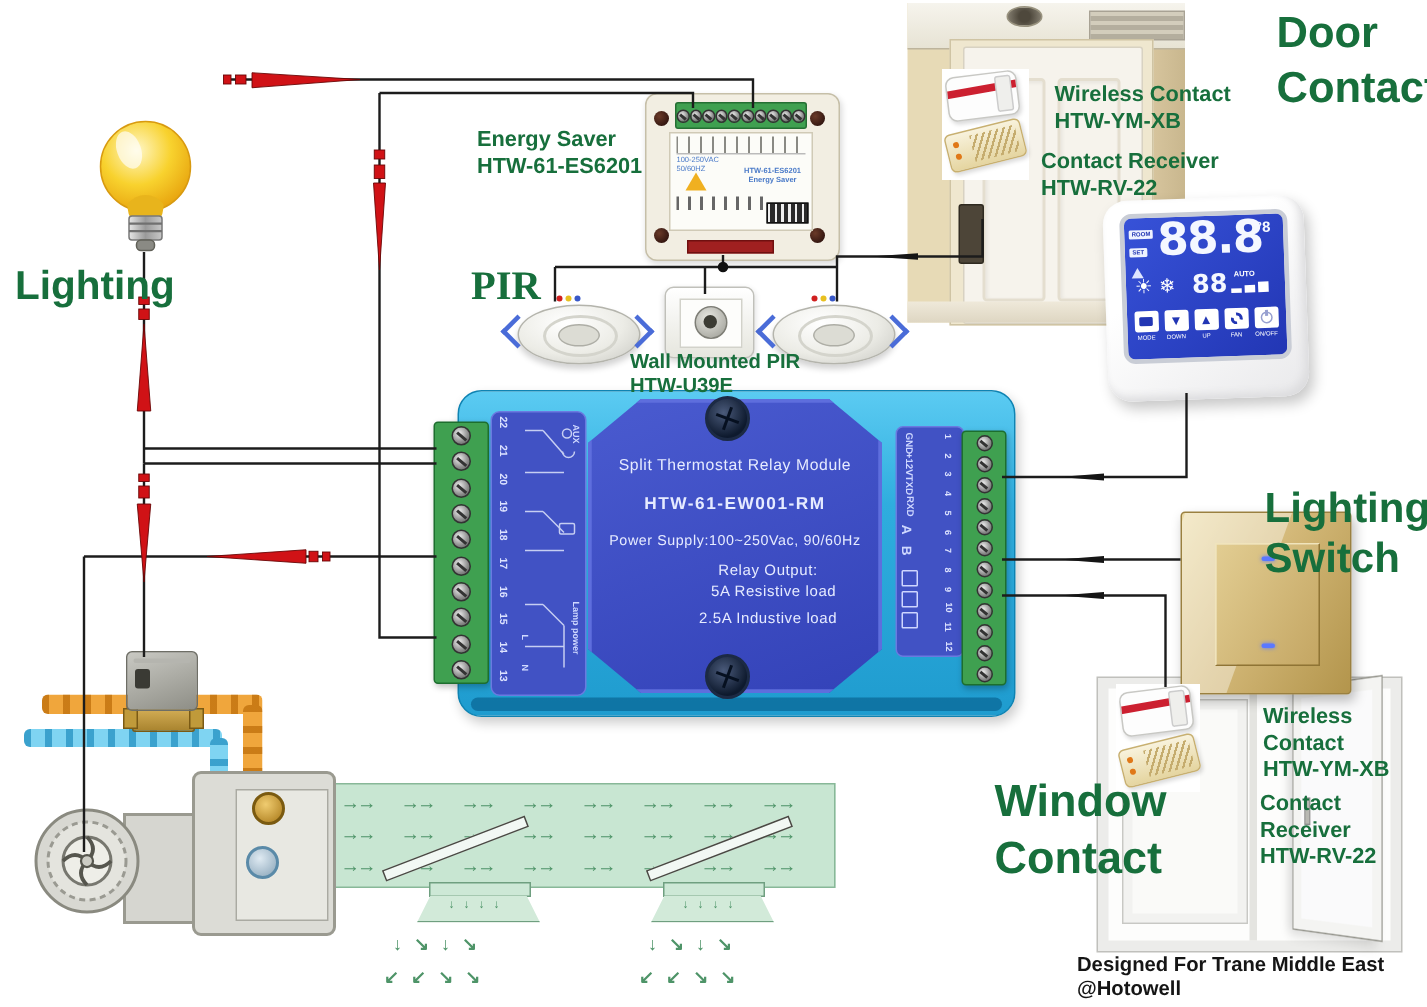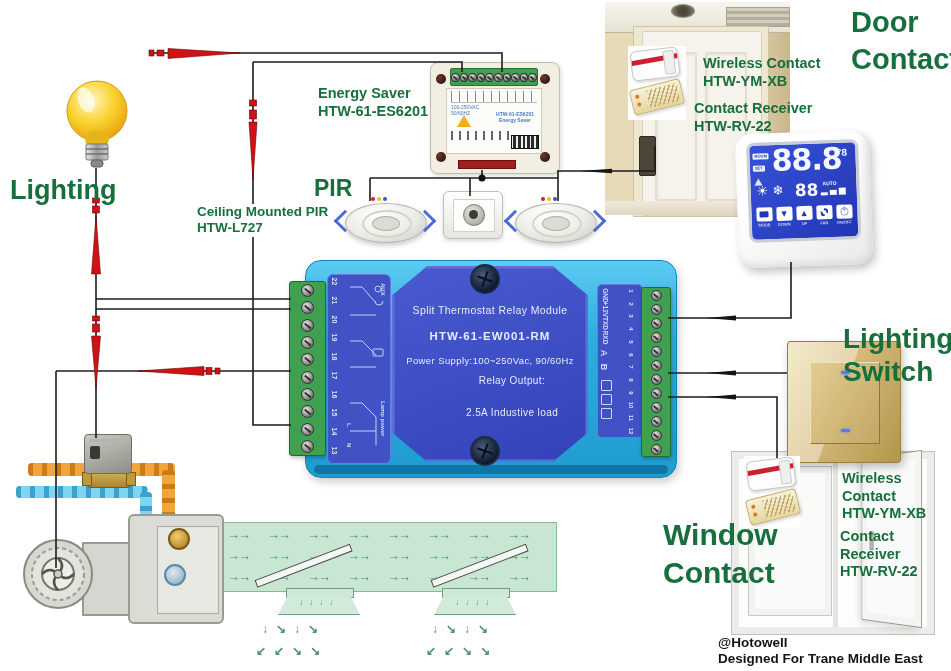--- a/index.html
+++ b/index.html
@@ -278,61 +278,61 @@
 
     <g fill="#151515">
       <polygon points="580,171 612,168.8 612,173.2"></polygon>
       <polygon points="706,318 736,315.6 736,320.4"></polygon>
       <polygon points="706,373 736,370.6 736,375.4"></polygon>
       <polygon points="706,397 736,394.6 736,399.4"></polygon>
     </g>
   </svg>
 
   <div class="h-green" style="left:10px;top:176px;font-size:27px;">Lighting</div>
-  <div class="h-green" style="left:314px;top:176px;font-size:23px;">PIR</div>
+  <div class="h-green" style="left:314px;top:176px;font-size:27px;font-family:Liberation Serif, serif;">PIR</div>
   <div class="h-green" style="left:820px;top:4px;font-size:29px;line-height:37px;margin-left:31px;">
     <div>Door</div>
     <div>Contact</div>
   </div>
   <div class="h-green" style="left:843px;top:322px;font-size:28px;line-height:33px;">
     <div>Lighting</div>
     <div>Switch</div>
   </div>
   <div class="h-green" style="left:663px;top:516px;font-size:30px;line-height:38px;">
     <div>Window</div>
     <div>Contact</div>
   </div>
 
   <div class="lbl" style="left:318px;top:85px;">
     <div>Energy Saver</div>
     <div>HTW-61-ES6201</div>
   </div>
-  <div class="lbl small" style="left:197px;top:204px;background:#fff;">
-    <div>Ceiling Mounted PIR</div>
-    <div>HTW-L727</div>
+  <div class="lbl small" style="left:420px;top:233px;">
+    <div>Wall Mounted PIR</div>
+    <div>HTW-U39E</div>
   </div>
   <div class="lbl" style="left:703px;top:55px;">
     <div>Wireless Contact</div>
     <div>HTW-YM-XB</div>
   </div>
   <div class="lbl" style="left:694px;top:100px;">
     <div>Contact Receiver</div>
     <div>HTW-RV-22</div>
   </div>
   <div class="lbl" style="left:842px;top:470px;">
     <div>Wireless Contact</div>
     <div>HTW-YM-XB</div>
   </div>
   <div class="lbl" style="left:840px;top:528px;">
     <div>Contact Receiver</div>
     <div>HTW-RV-22</div>
   </div>
   <div class="footer">
+    <div>Designed For Trane Middle East</div>
     <div>@Hotowell</div>
-    <div>Designed For Trane Middle East</div>
   </div>
 
   <svg class="abs bulb" viewBox="0 0 74 96">
     <defs>
       <radialGradient id="bulbg" cx="40%" cy="32%" r="70%">
         <stop offset="0%" stop-color="#fff7c8"></stop>
           <stop offset="55%" stop-color="#f8d22e"></stop>
           <stop offset="100%" stop-color="#e8a50f"></stop>
       </radialGradient>
       <linearGradient id="baseg" x1="0" y1="0" x2="1" y2="0">
@@ -524,20 +524,21 @@
       <span>16</span>
         <span>15</span>
       <span>14</span>
         <span>13</span>
     </div>
     <div class="octa"></div>
     <div class="mtext" style="left:104px;top:48px;font-size:10.5px;">Split Thermostat Relay Module</div>
     <div class="mtext" style="left:104px;top:74px;font-size:11.5px;font-weight:bold;letter-spacing:1px;">HTW-61-EW001-RM</div>
     <div class="mtext" style="left:104px;top:99px;font-size:9.5px;">Power Supply:100~250Vac, 90/60Hz</div>
     <div class="mtext" style="left:104px;top:119px;font-size:10px;text-align:center;padding-left:22px;">Relay Output:</div>
+    <div class="mtext" style="left:104px;top:133px;font-size:10px;text-align:left;padding-left:82px;">5A Resistive load</div>
     <div class="mtext" style="left:104px;top:151px;font-size:10px;text-align:left;padding-left:74px;">2.5A Industive load</div>
     <div class="mscrew" style="left:182px;top:8px;"></div>
     <div class="mscrew" style="left:182px;top:180px;"></div>
     <div class="rpanel"></div>
     <span class="rlabel" style="left:310px;top:36px;">GND</span>
     <span class="rlabel" style="left:310px;top:50px;">+12V</span>
     <span class="rlabel" style="left:311px;top:64px;">TXD</span>
     <span class="rlabel" style="left:311px;top:78px;">RXD</span>
     <span class="rlabel big" style="left:313px;top:92px;">A</span>
     <span class="rlabel big" style="left:313px;top:106px;">B</span>

